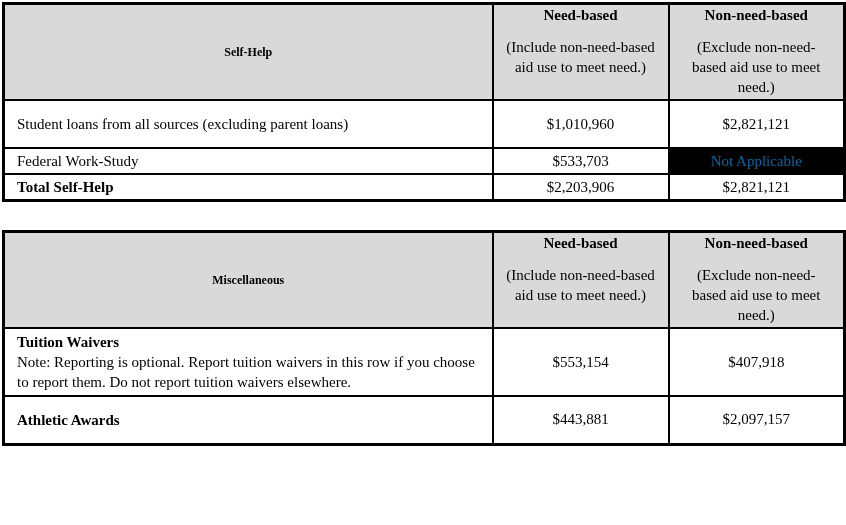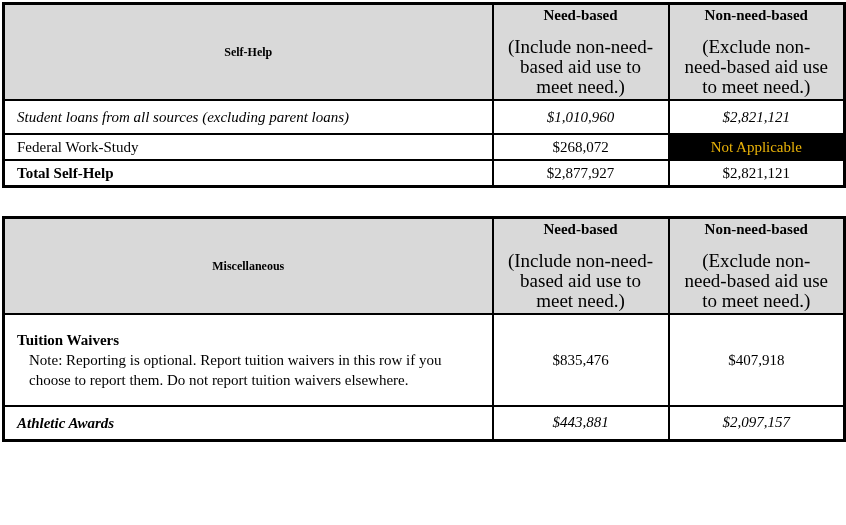--- a/index.html
+++ b/index.html
@@ -49,50 +49,50 @@
     vertical-align: top;
     text-align: center;
     padding-top: 7px;
   }
   .head-title {
     font-weight: bold;
     font-size: 15px;
     margin-bottom: 13px;
   }
   .head-sub {
-    font-size: 19px;
+    font-size: 15px;
     line-height: 20px;
     max-width: 150px;
     margin: 0 auto;
   }
   
   td.lbl {
     text-align: left;
     vertical-align: middle;
     padding-left: 7px;
     padding-right: 10px;
     line-height: 20px;
   }
   td.amt {
     text-align: center;
     vertical-align: middle;
   }
   td.na {
     background: #000000;
-    color: #eab308;
+    color: #0369a1;
   }
   .bold { font-weight: bold; }
-  tr.r-single { height: 34px; font-style: italic; }
+  tr.r-single { height: 48px; }
   tr.r-single2 { height: 20px; }
   tr.r-double { height: 44px; }
-  tr.r-tall { height: 92px; }
+  tr.r-tall { height: 68px; }
   tr.hdr1 { height: 95px; }
   tr.hdr2 { height: 93px; }
   #table-miscellaneous { margin-top: 28px; }
-  .note { line-height: 20px; margin-left: 12px; }
+  .note { line-height: 20px; }
 </style>
 </head>
 <body>
 
 <div class="page">
 
   <table class="aid-table" id="table-self-help">
     <colgroup>
       <col style="width:489px">
       <col style="width:176px">
@@ -112,26 +112,26 @@
       </tr>
     </thead>
     <tbody>
       <tr class="r-single">
         <td class="lbl">Student loans from all sources (excluding parent loans)</td>
         <td class="amt">$1,010,960</td>
         <td class="amt">$2,821,121</td>
       </tr>
       <tr class="r-single2">
         <td class="lbl">Federal Work-Study</td>
-        <td class="amt">$268,072</td>
+        <td class="amt">$533,703</td>
         <td class="amt na">Not Applicable</td>
       </tr>
       <tr class="r-single2">
         <td class="lbl bold">Total Self-Help</td>
-        <td class="amt">$2,877,927</td>
+        <td class="amt">$2,203,906</td>
         <td class="amt">$2,821,121</td>
       </tr>
     </tbody>
   </table>
 
   <table class="aid-table" id="table-miscellaneous">
     <colgroup>
       <col style="width:489px">
       <col style="width:176px">
       <col style="width:176px">
@@ -148,21 +148,21 @@
           <div class="head-sub">(Exclude non-need-based aid use to meet need.)</div>
         </th>
       </tr>
     </thead>
     <tbody>
       <tr class="r-tall">
         <td class="lbl">
           <div class="bold">Tuition Waivers</div>
           <div class="note">Note: Reporting is optional. Report tuition waivers in this row if you choose to report them. Do not report tuition waivers elsewhere.</div>
         </td>
-        <td class="amt">$835,476</td>
+        <td class="amt">$553,154</td>
         <td class="amt">$407,918</td>
       </tr>
       <tr class="r-single">
         <td class="lbl bold">Athletic Awards</td>
         <td class="amt">$443,881</td>
         <td class="amt">$2,097,157</td>
       </tr>
     </tbody>
   </table>
 

